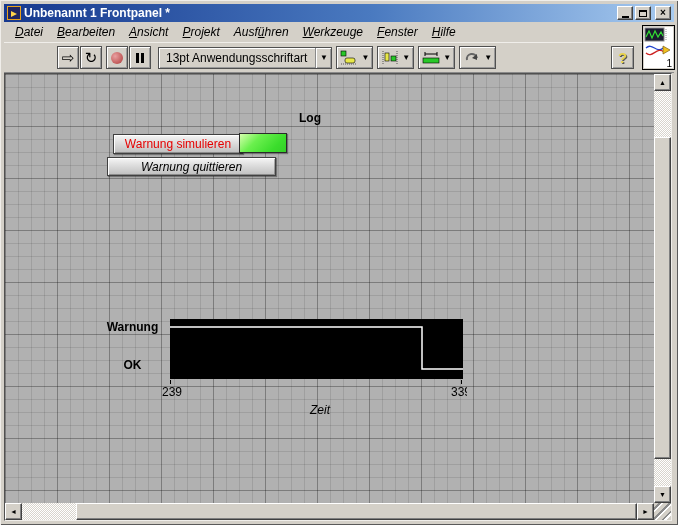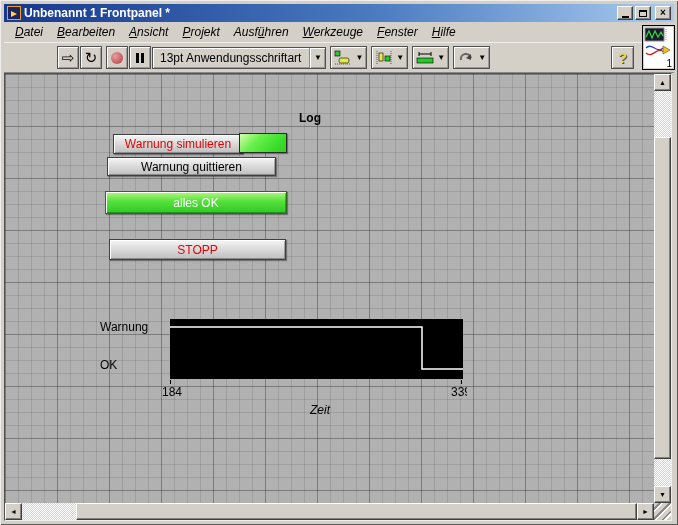--- a/index.html
+++ b/index.html
@@ -40,21 +40,21 @@
             border-bottom:1px solid #8a8a8a; }
   .tool-btn{ width:22px; height:23px; background:#d4d0c8; border:1px solid #505050;
              box-shadow: inset 1px 1px 0 #fff, inset -1px -1px 0 #9a9a9a;
              display:flex; align-items:center; justify-content:center; margin-right:1px;
              font-size:14px; line-height:1; }
   .run-glyph{ color:#000; font-size:15px; }
   .abort-glyph{ width:12px; height:12px; border-radius:50%;
                 background:radial-gradient(circle at 35% 35%, #e9a0a0, #c05858 70%, #8b3a3a); }
   .pause-bars{ display:flex; gap:2px; }
   .pause-bars i{ width:3px; height:10px; background:#000; }
-  .font-select{ height:22px; background:#d4d0c8; border:1px solid #505050;
+  .font-select{ height:22px; margin-left:6px; background:#d4d0c8; border:1px solid #505050;
                 box-shadow: inset 1px 1px 0 #fff, inset -1px -1px 0 #9a9a9a;
                 display:flex; align-items:center; }
   .font-select .fs-text{ padding:0 8px 0 7px; white-space:nowrap; }
   .fs-arrow{ width:16px; height:100%; border-left:1px solid #8a8a8a;
              box-shadow: inset 1px 0 0 #fff; display:flex; align-items:center; justify-content:center;
              font-size:8px; }
   .drop-btn{ height:23px; margin-left:4px; background:#d4d0c8; border:1px solid #505050;
              box-shadow: inset 1px 1px 0 #fff, inset -1px -1px 0 #9a9a9a;
              display:flex; align-items:center; padding:0 3px; gap:3px; }
   .drop-btn .da{ font-size:8px; }
@@ -81,41 +81,41 @@
             linear-gradient(90deg, rgba(0,0,0,0.22) 1px, transparent 1px),
             linear-gradient(rgba(0,0,0,0.10) 1px, transparent 1px),
             linear-gradient(90deg, rgba(0,0,0,0.10) 1px, transparent 1px);
           background-size:52px 52px,52px 52px,13px 13px,13px 13px; }
 
   .lvbtn{ position:absolute; border:1px solid #404040;
           background:linear-gradient(180deg,#f6f6f6 0%,#dcdcdc 45%,#bfbfbf 100%);
           box-shadow: inset 1px 1px 0 rgba(255,255,255,.95), inset -1px -1px 0 rgba(0,0,0,.28), 1px 1px 1px rgba(0,0,0,.35);
           display:flex; align-items:center; justify-content:center; font-size:12px; }
   .btn-sim{ left:108px; top:60px; width:130px; height:20px; color:#e60000; }
-  .btn-ack{ left:102px; top:83px; width:169px; height:19px; color:#000; }
+  .btn-ack{ left:102px; top:83px; width:169px; height:19px; color:#000;font-style:italic; }
   .btn-ok{ left:100px; top:117px; width:182px; height:23px; color:#fff;
            background:linear-gradient(180deg,#b2f87e 0%,#55e03c 45%,#2fc926 100%);
            border-color:#2d6a1f; }
   .btn-stop{ left:104px; top:165px; width:177px; height:21px; color:#e60000; }
 
   .led{ position:absolute; left:234px; top:59px; width:48px; height:20px;
         border:1px solid #2a2a2a;
         background:linear-gradient(135deg,#d6ffae 0%,#6bf04e 35%,#3bdd2c 75%,#35ce28 100%);
         box-shadow:1px 1px 1px rgba(0,0,0,.35); }
 
   .log-label{ position:absolute; left:294px; top:37px; font-weight:bold; }
   .log-box{ position:absolute; left:293px; top:56px; width:169px; height:173px;
             background:#d9d9d9; border:1px solid #9a9a9a;
             box-shadow:-1px -1px 0 #efefef, 2px 2px 2px rgba(0,0,0,.3), inset 1px 1px 0 #e8e8e8;
             padding:2px 4px; overflow:hidden; }
   .log-entry{ white-space:nowrap; color:#111; }
 
   
   .chart-plot{ position:absolute; left:165px; top:245px; width:293px; height:60px; }
-  .chart-ylabel{ position:absolute; width:65px; text-align:left; font-weight:normal; }
+  .chart-ylabel{ position:absolute; width:65px; text-align:center; font-weight:bold; }
   .yl-warnung{ left:95px; top:246px; }
   .yl-ok{ left:95px; top:284px; }
   .chart-tick{ position:absolute; width:1px; height:4px; background:#000; top:306px; }
   .tick-left{ left:165px; } .tick-right{ left:456px; }
   .xt-left{ position:absolute; left:155px; top:311px; width:24px; text-align:center; }
   .xt-right{ position:absolute; left:446px; top:311px; width:16px; overflow:hidden; white-space:nowrap; }
   .chart-xlabel{ position:absolute; left:265px; top:329px; width:100px; text-align:center;font-style:italic; }
 
   
   .checker{ background-image:conic-gradient(#fff 25%, #d8d4cc 0 50%, #fff 0 75%, #d8d4cc 0);
@@ -257,41 +257,35 @@
       <div class="lvbtn btn-sim">
         <span>Warnung simulieren</span>
       </div>
 
       <div class="led"></div>
 
       <div class="lvbtn btn-ack">
         <span>Warnung quittieren</span>
       </div>
 
-      <div class="lvbtn btn-ok">
-        <span>alles OK</span>
-      </div>
-
-      <div class="lvbtn btn-stop">
-        <span>STOPP</span>
-      </div>
+
 
       <div class="log-label">Log</div>
 
       <div class="chart-ylabel yl-warnung">Warnung</div>
       <div class="chart-ylabel yl-ok">OK</div>
       <div class="chart-plot">
         <svg id="chart-svg" width="293" height="60" viewBox="0 0 293 60" preserveAspectRatio="none">
           <rect id="chart-bg" x="0" y="0" width="293" height="60" fill="#000000"></rect>
           <polyline id="chart-line" fill="none" stroke-width="1.5" points="0.0,8 252.0,8 252.0,50 293.0,50" stroke="#ffffff"></polyline>
         </svg>
       </div>
       <div class="chart-tick tick-left"></div>
       <div class="chart-tick tick-right"></div>
-      <div class="xt-left">184</div>
+      <div class="xt-left">239</div>
       <div class="xt-right">339</div>
       <div class="chart-xlabel">Zeit</div>
     </div>
 
     <div class="vscroll">
       <div class="sbtn sb-up">
           <span>▲</span>
         </div>
       <div class="vtrack-top checker"></div>
       <div class="vthumb"></div>

